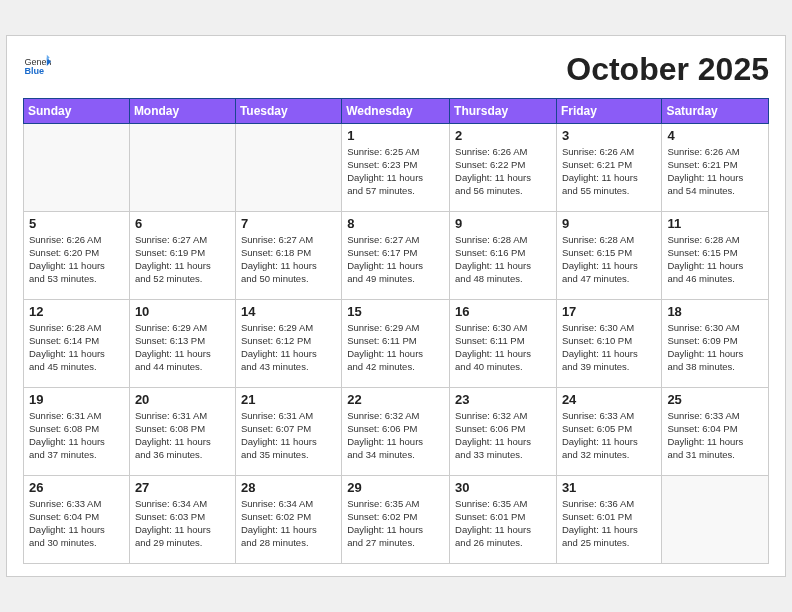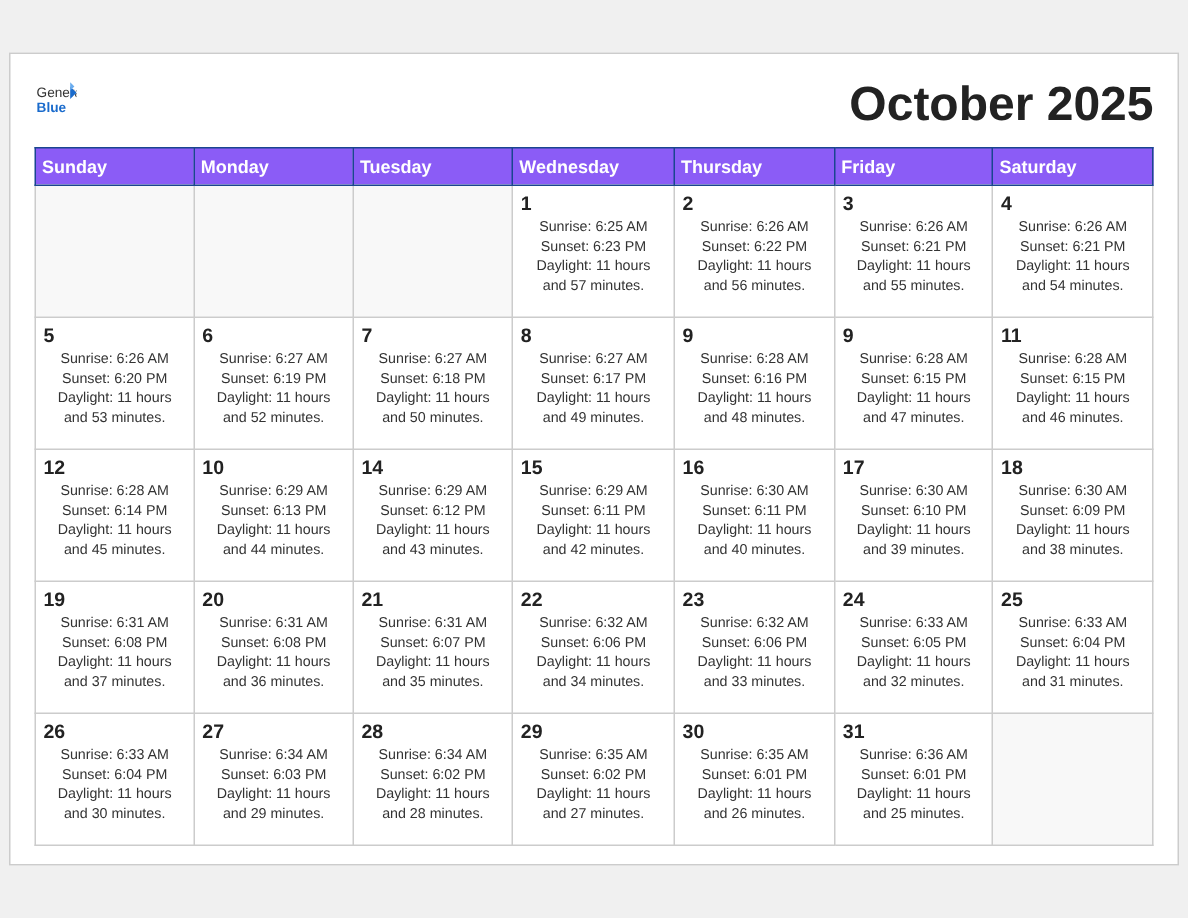--- a/index.html
+++ b/index.html
@@ -75,21 +75,20 @@
       font-size: 13px;
       font-weight: bold;
       color: #222;
       display: block;
       margin-bottom: 2px;
     }
     .day-info {
       font-size: 9.5px;
       color: #333;
       line-height: 1.4;
-      text-align: center;
     }
   </style>
 </head>
 <body>
 
 <div class="calendar-container">
   <div class="header-section">
     <div class="logo">
       <svg class="logo-icon" viewBox="0 0 40 40">
         <text x="2" y="18" font-size="13" font-family="Arial" fill="#333">General</text>

